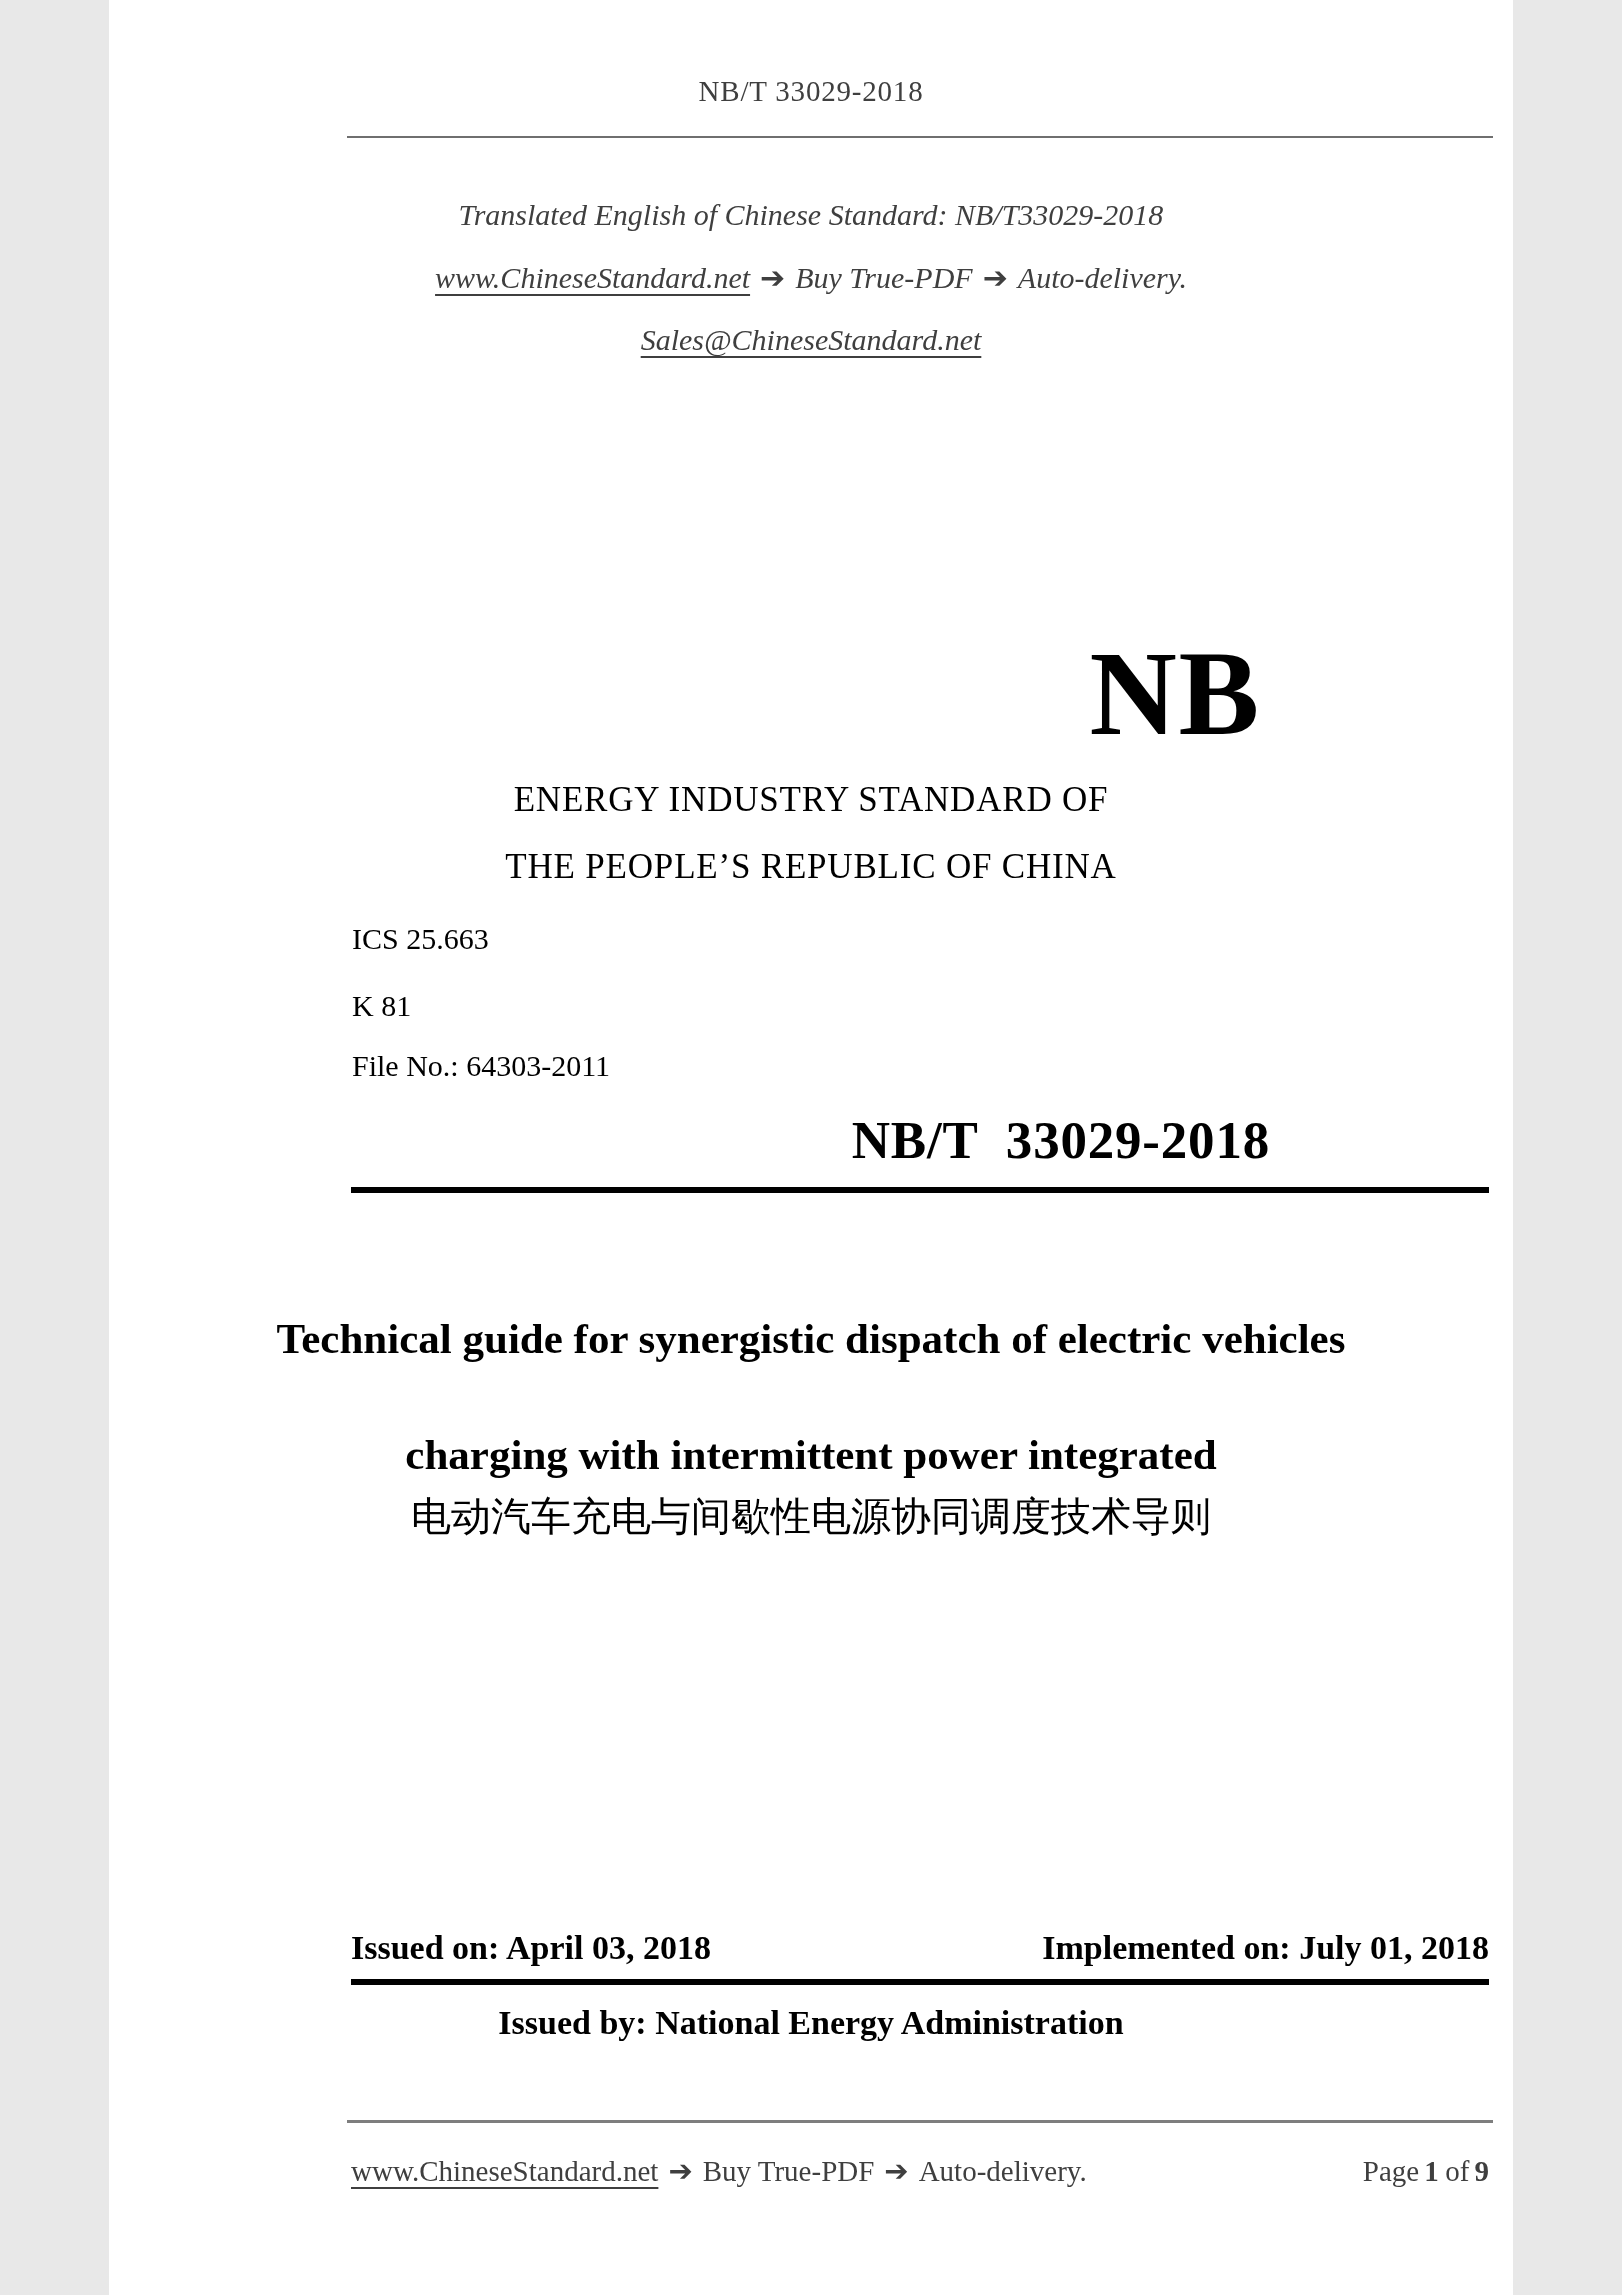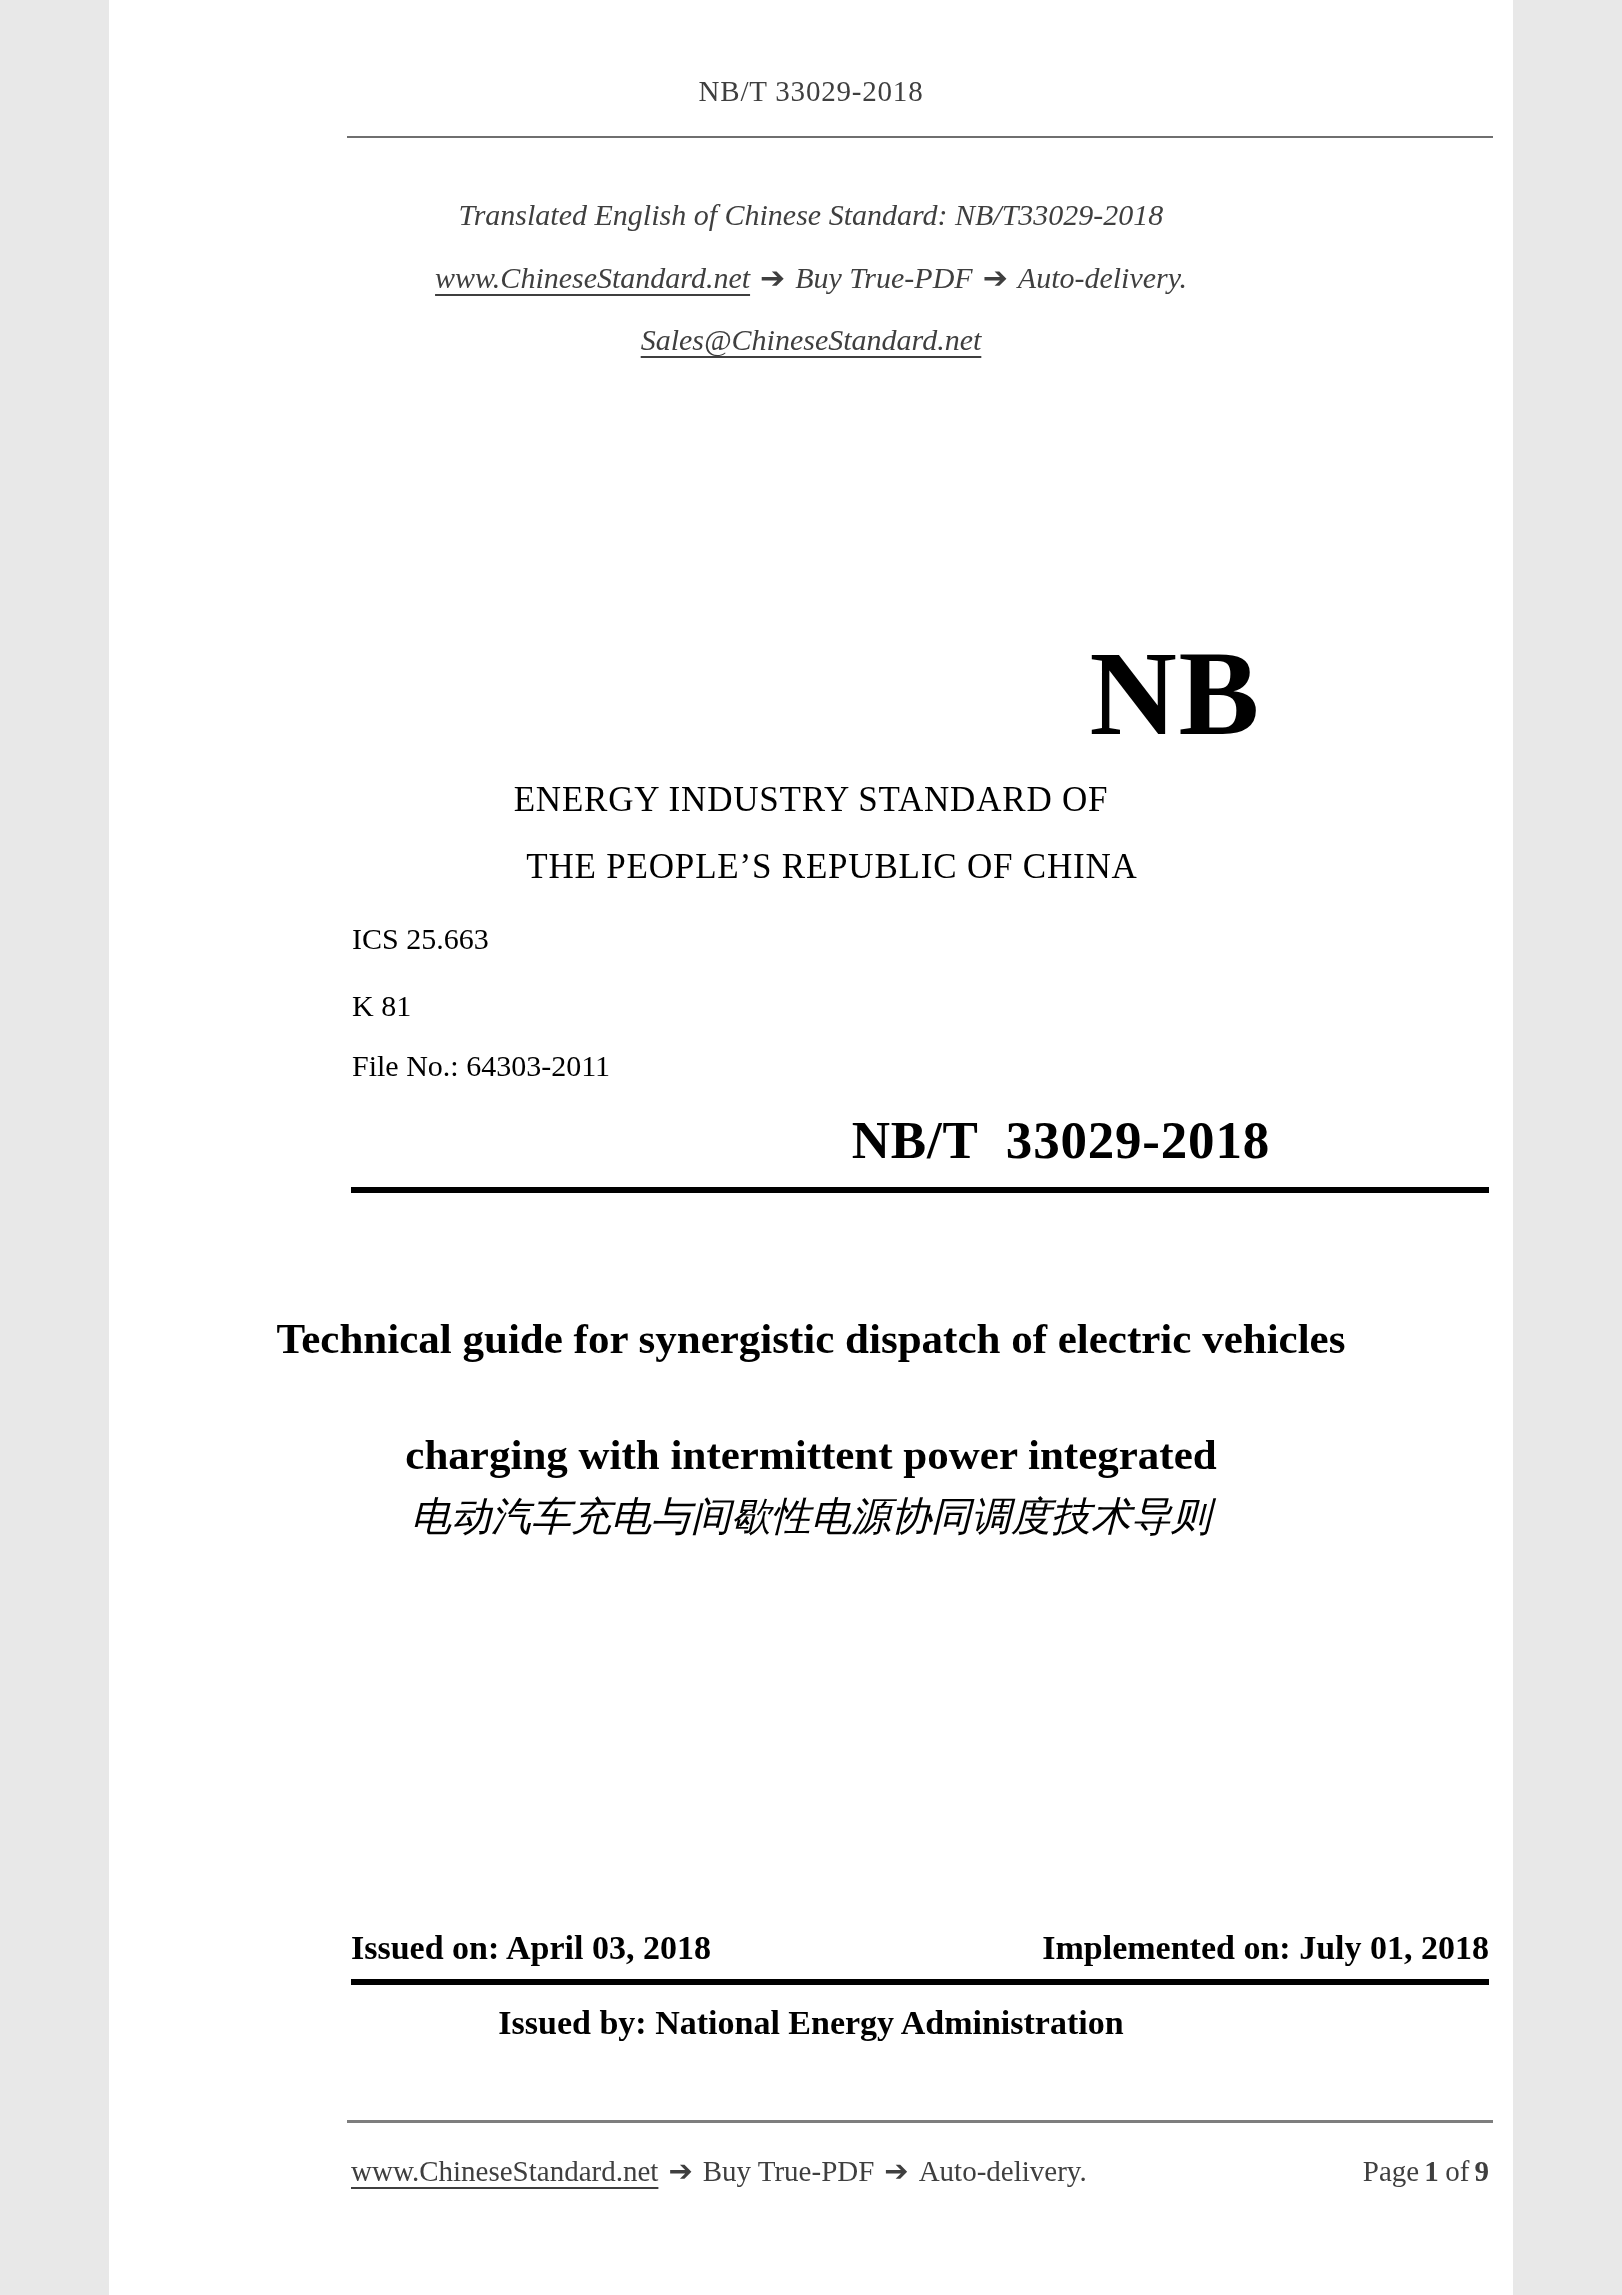--- a/index.html
+++ b/index.html
@@ -42,39 +42,39 @@
   .arrow-icon { margin: 0 10px; font-family: "DejaVu Sans", sans-serif; }
 
   .nb-logo {
     top: 617px; right: 252px;
     font-size: 121px; font-weight: bold;
     line-height: 1; letter-spacing: 1.7px; margin-top: 16px;
   }
 
   .org-line { font-size: 35px; letter-spacing: 0.8px; }
   .org-1 { top: 780px; }
-  .org-2 { top: 847px; padding-left: 21px; }
+  .org-2 { top: 847px; }
 
   .meta-line { font-size: 30px; left: 243px; }
   .meta-ics { top: 922px; }
   .meta-k { top: 989px; }
   .meta-file { top: 1049px; }
 
   .code-large {
     top: 1114px; right: 243px;
     font-size: 53px; font-weight: bold;
     white-space: pre; letter-spacing: 0.8px;
     line-height: 1;
   }
   .rule-thick-1 { top: 1187px; left: 242px; width: 1138px; height: 5.8px; background: #000; }
 
   .title-en { font-size: 43px; font-weight: bold; }
   .title-en-1 { top: 1314px; }
   .title-en-2 { top: 1430px; }
-  .title-zh { top: 1489px; font-size: 40px; font-family: "Liberation Serif", "DejaVu Sans", serif; font-style: italic; }
+  .title-zh { top: 1489px; font-size: 40px; font-family: "Liberation Serif", "DejaVu Sans", serif; }
 
   .issued-row {
     top: 1929px; left: 242px; width: 1138px;
     display: flex; justify-content: space-between;
     font-size: 34px; font-weight: bold;
   }
   .rule-thick-2 { top: 1979px; left: 242px; width: 1138px; height: 5.8px; background: #000; }
   .issued-by { top: 2004px; font-size: 34px; font-weight: bold; }
 
   .rule-thin-bottom {

